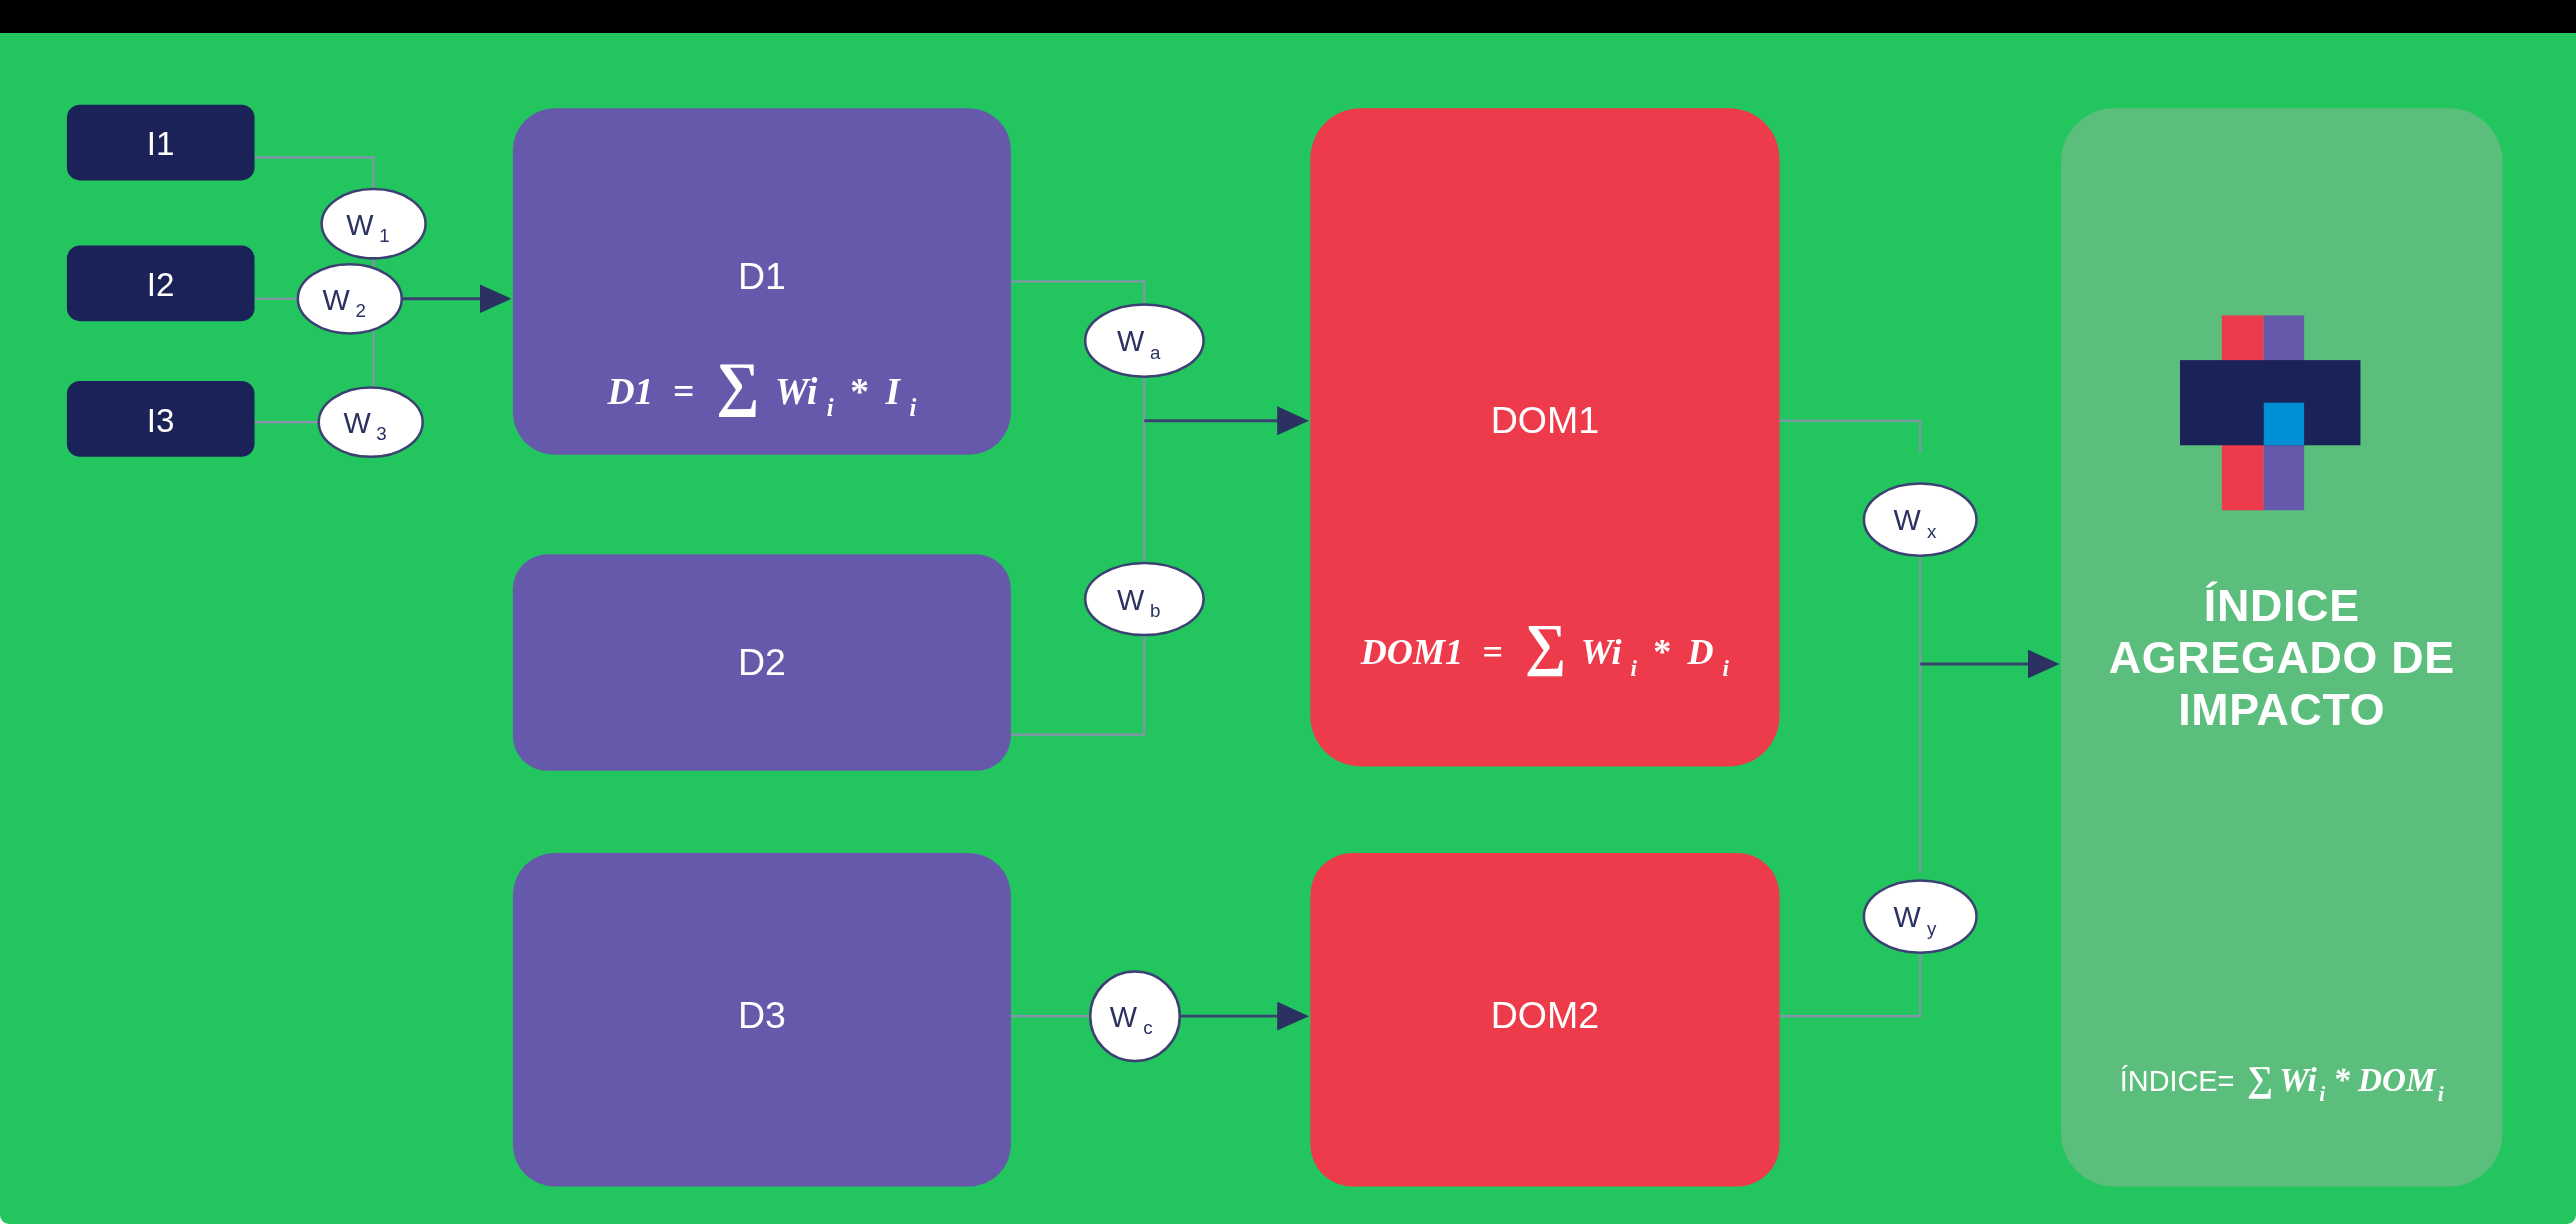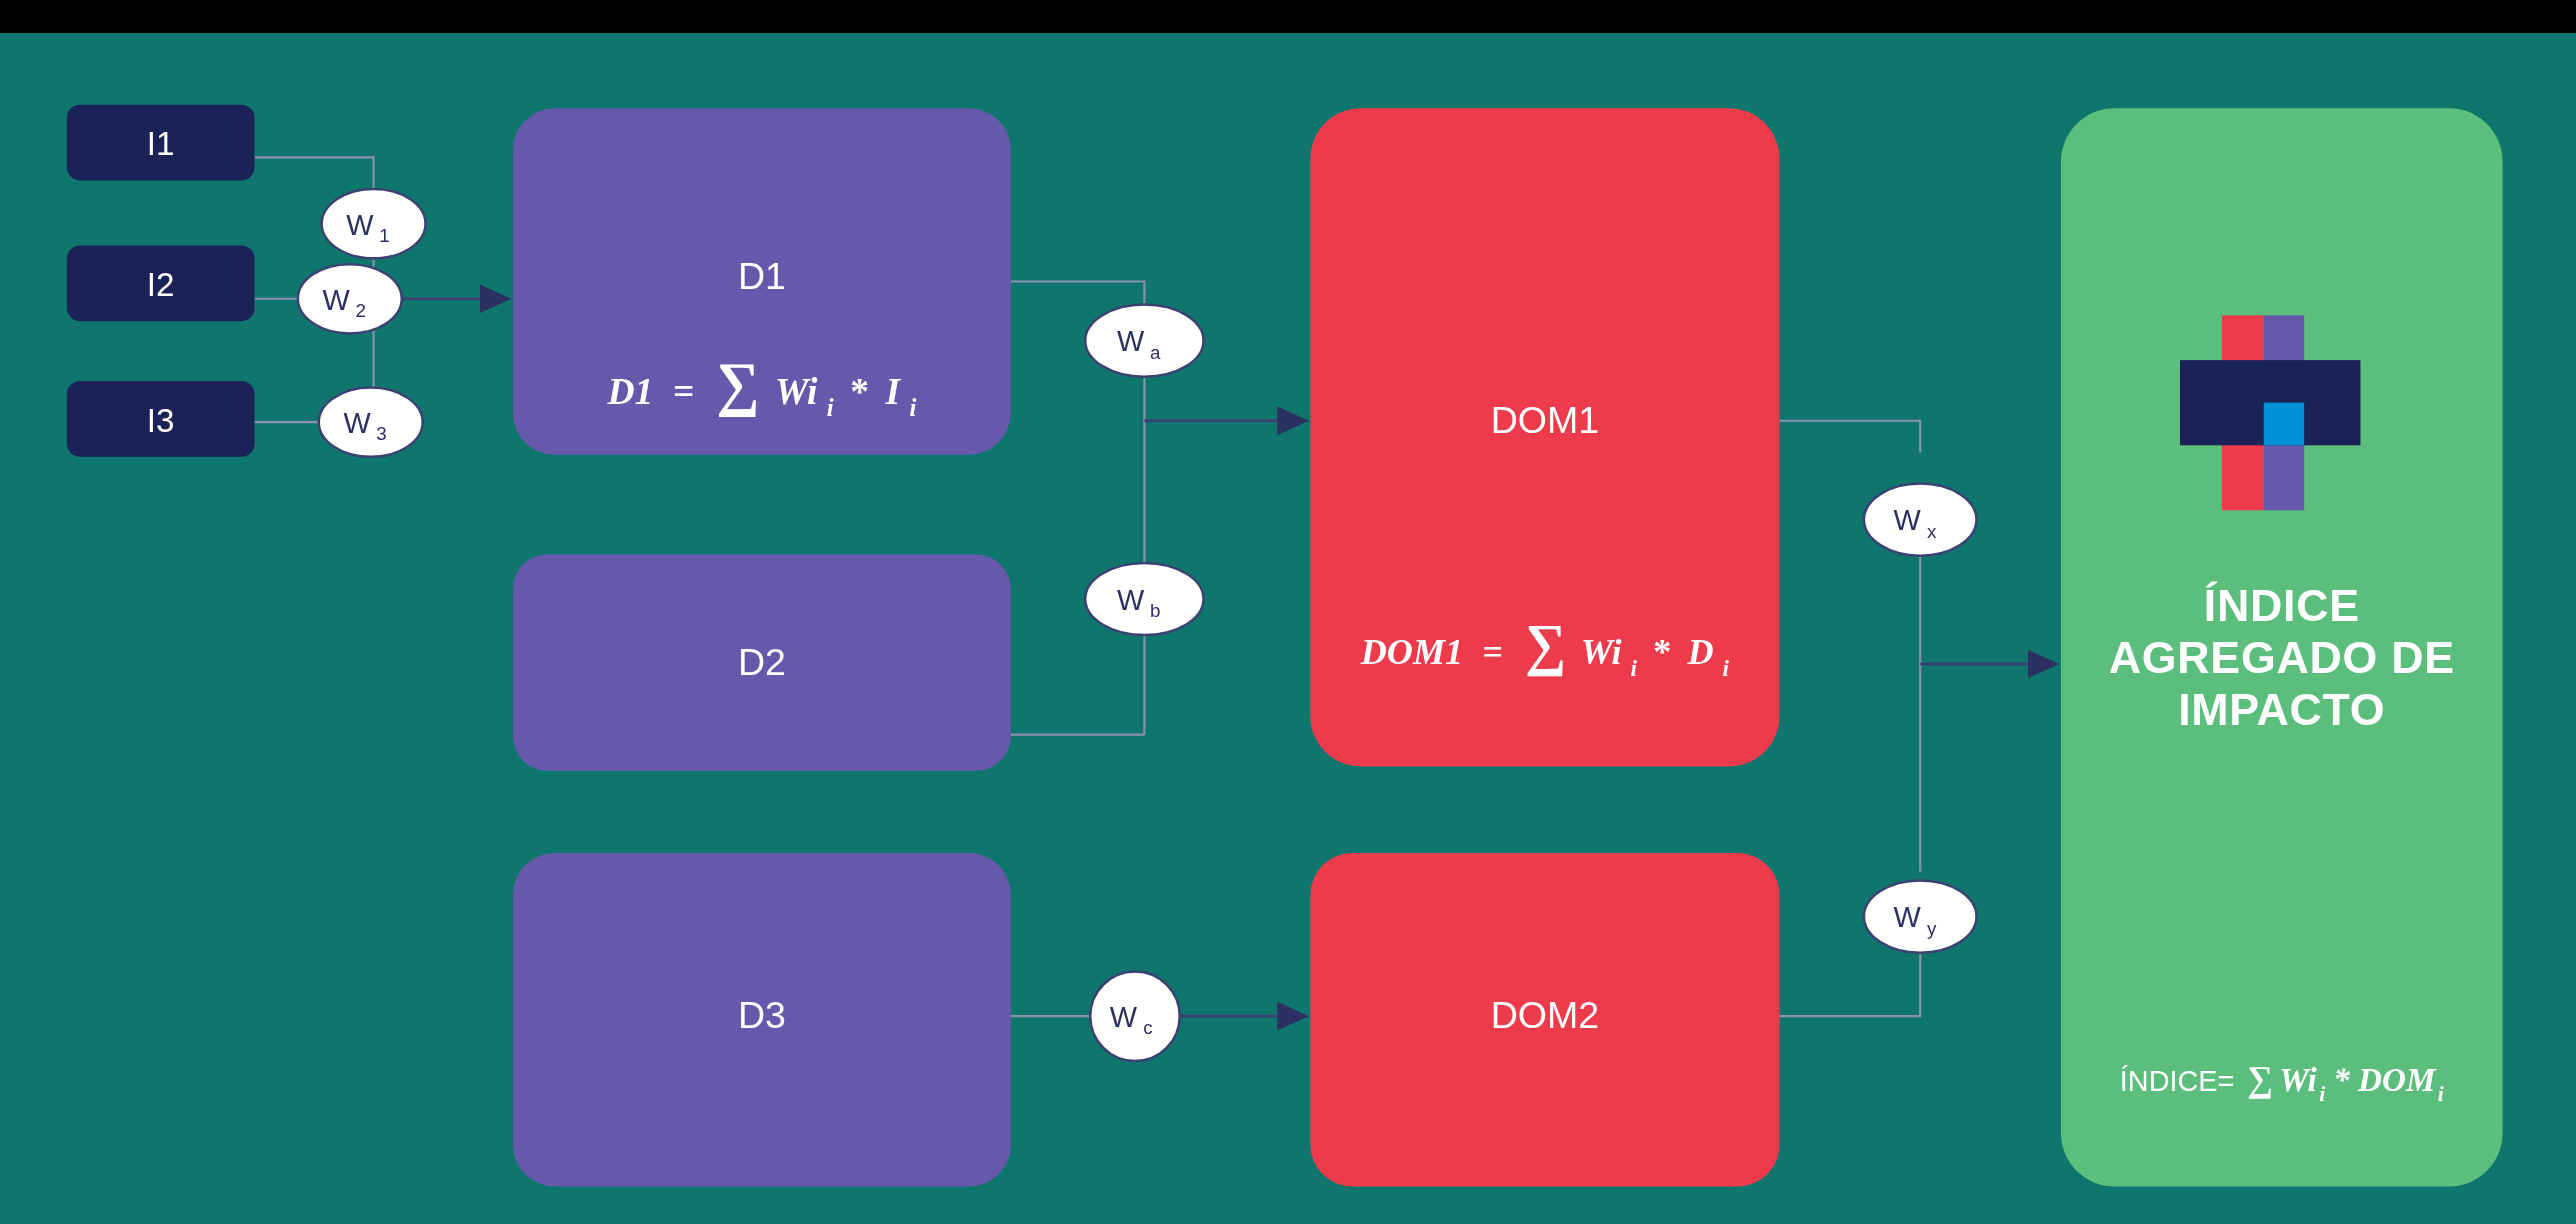--- a/index.html
+++ b/index.html
@@ -11,21 +11,22 @@
   body {
     width: 2576px;
     height: 1224px;
     font-family: "Liberation Sans", sans-serif;
     overflow: hidden;
   }
   #diagram-root {
     position: relative;
     width: 2576px;
     height: 1224px;
-    background: #0f766e;
+    background: #22c55e;
+    border-radius: 9px;
   }
   #top-bar {
     position: absolute;
     left: 0; top: 0;
     width: 2576px;
     height: 32.5px;
     background: #000000;
   }
   #canvas {
     position: absolute;

